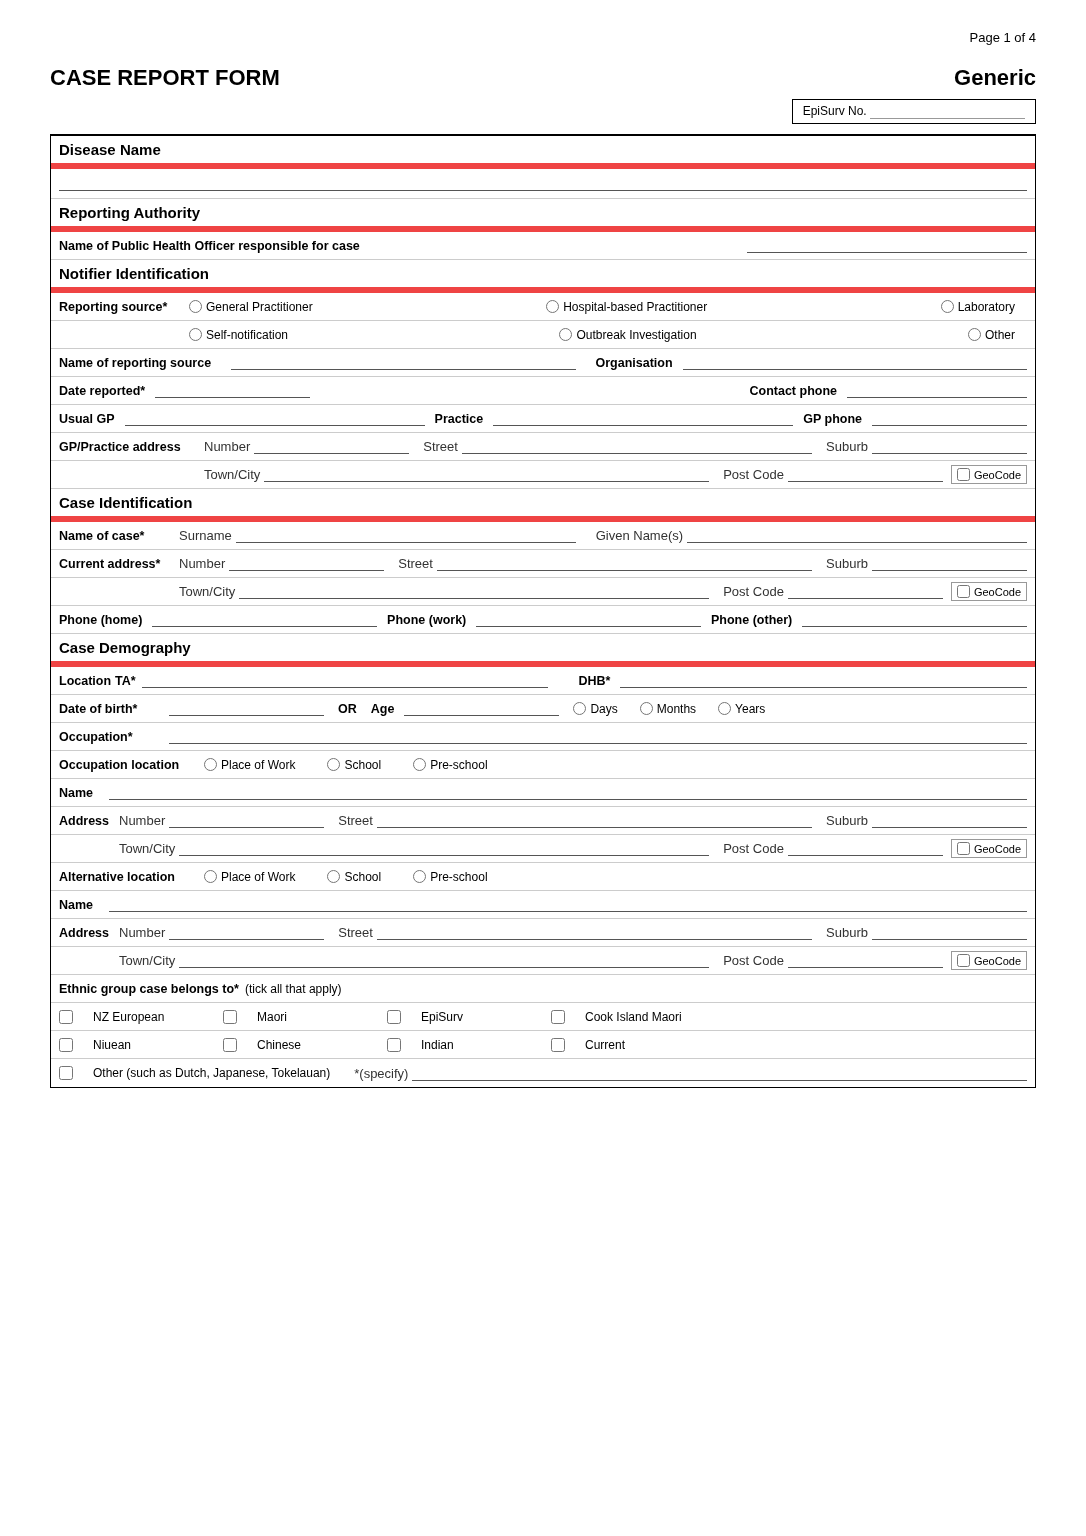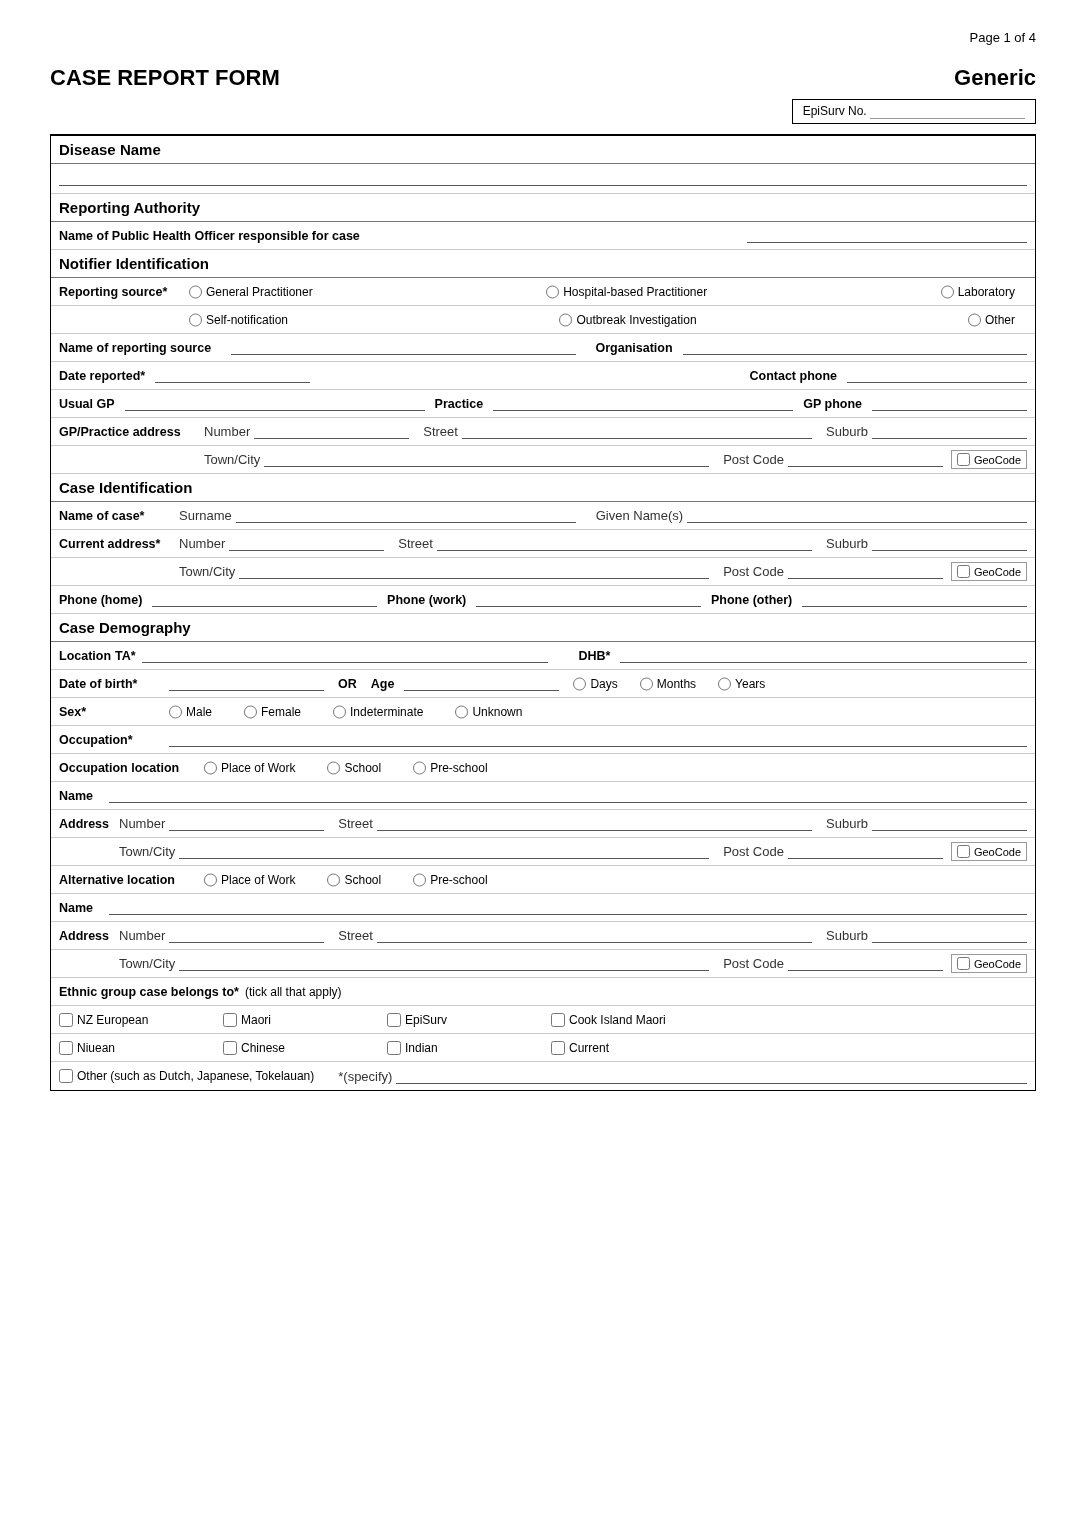--- a/index.html
+++ b/index.html
@@ -41,21 +41,21 @@
       padding: 4px 10px;
       font-size: 12px;
       min-width: 220px;
     }
     .main-form {
       border: 1.5px solid #000;
       width: 100%;
     }
     .section-header {
       background: #fff;
-      border-bottom: 1px solid #ef4444;
+      border-bottom: 6px solid #ef4444;
       padding: 5px 8px;
       font-size: 15px;
       font-weight: bold;
     }
     .form-row {
       display: flex;
       align-items: center;
       padding: 4px 8px;
       border-bottom: 1px solid #ccc;
       min-height: 28px;
@@ -77,34 +77,35 @@
     .underline-field {
       border: none;
       border-bottom: 1px solid #555;
       outline: none;
       min-width: 80px;
       font-size: 12px;
       background: transparent;
     }
     .radio-group {
       display: flex;
+      align-items: center;
       gap: 4px;
       margin-right: 12px;
     }
     .radio-group input[type="radio"] {
       margin: 0;
     }
     .radio-label {
       font-size: 12px;
       white-space: nowrap;
     }
     .checkbox-group {
       display: flex;
       align-items: flex-start;
-      gap: 4px;
+      gap: 20px;
       margin-right: 14px;
     }
     .checkbox-group input[type="checkbox"] {
       margin: 0;
       width: 14px;
       height: 14px;
     }
     .spacer { flex: 1; }
     .geocode-box {
       border: 1px solid #999;
@@ -296,39 +297,20 @@
     <div class="radio-group" style="margin-left:10px;">
       <input type="radio" name="age_unit" style="">
       <span class="radio-label">Months</span>
     </div>
     <div class="radio-group" style="margin-left:10px;">
       <input type="radio" name="age_unit" style="">
       <span class="radio-label">Years</span>
     </div>
   </div>
 
-  <div class="form-row">
-    <span class="field-label" style="min-width:110px;">Sex*</span>
-    <div class="radio-group">
-      <input type="radio" name="sex" style="">
-      <span class="radio-label">Male</span>
-    </div>
-    <div class="radio-group" style="margin-left:20px;">
-      <input type="radio" name="sex" style="">
-      <span class="radio-label">Female</span>
-    </div>
-    <div class="radio-group" style="margin-left:20px;">
-      <input type="radio" name="sex" style="">
-      <span class="radio-label">Indeterminate</span>
-    </div>
-    <div class="radio-group" style="margin-left:20px;">
-      <input type="radio" name="sex" style="">
-      <span class="radio-label">Unknown</span>
-    </div>
-  </div>
 
   <div class="form-row">
     <span class="field-label" style="min-width:110px;">Occupation*</span>
     <input type="text" class="underline-field" style="min-width: 400px; flex: 1 1 0%;">
   </div>
 
   <div class="form-row">
     <span class="field-label" style="min-width:145px;">Occupation location</span>
     <div class="radio-group">
       <input type="radio" name="occ_location" style="">

